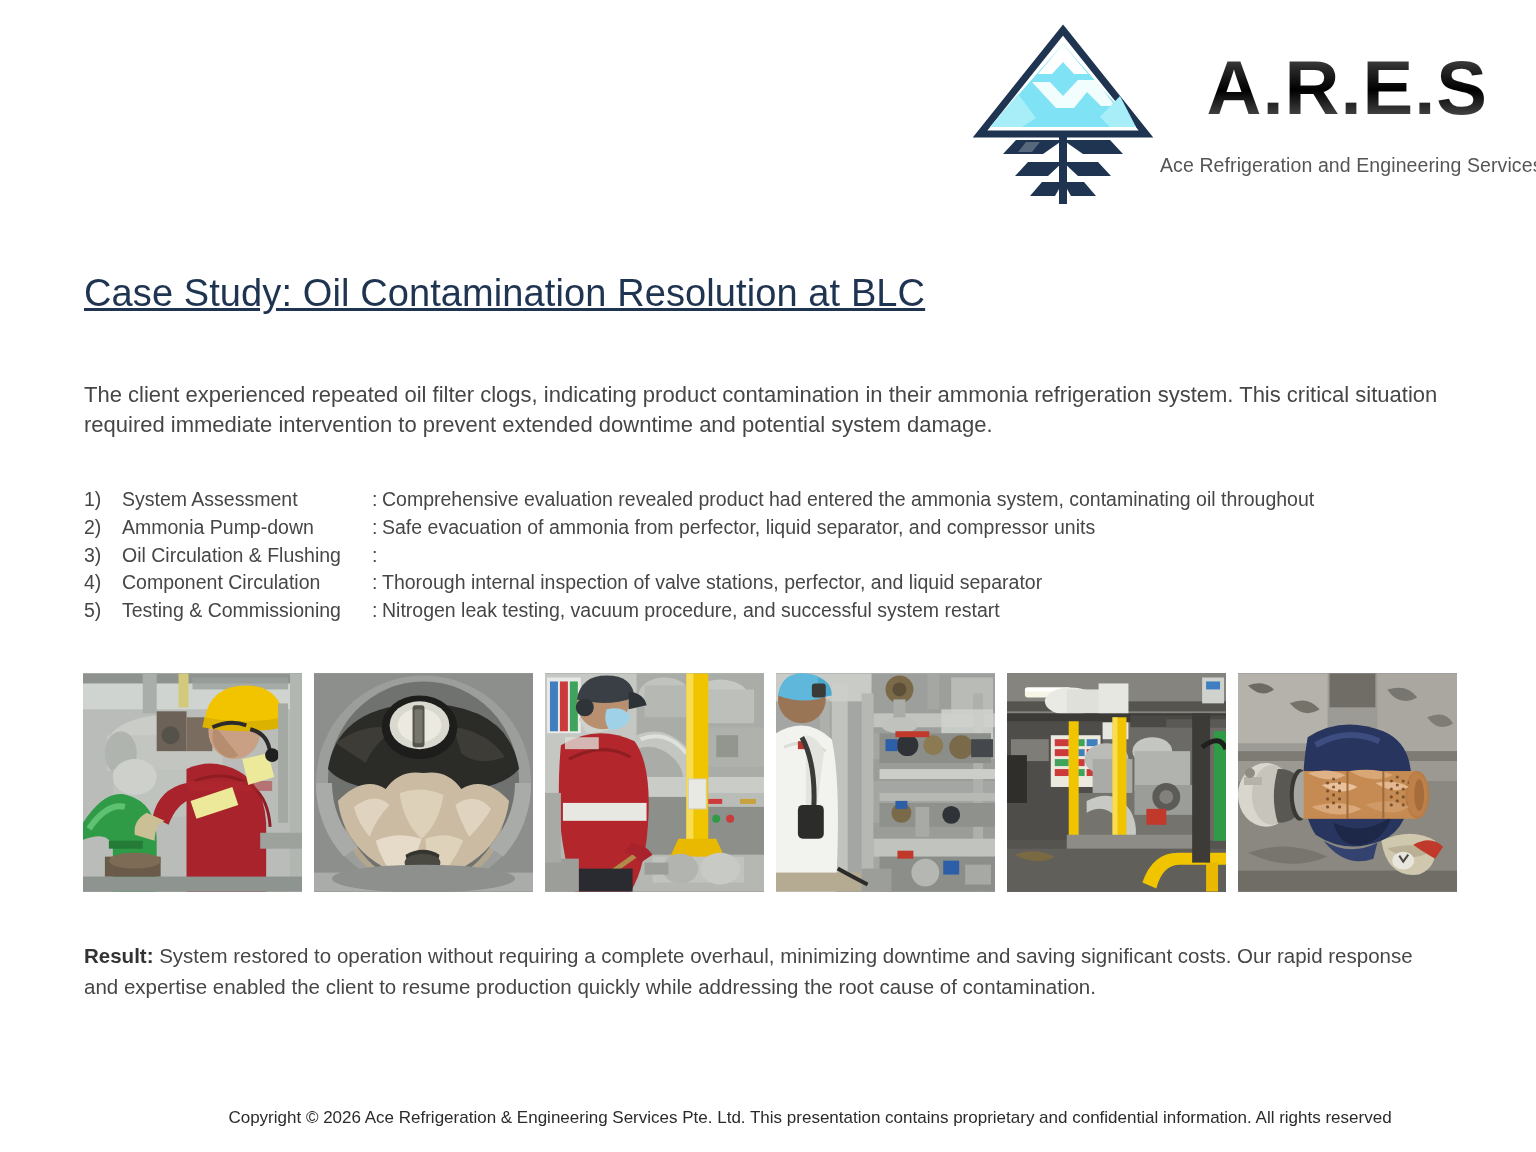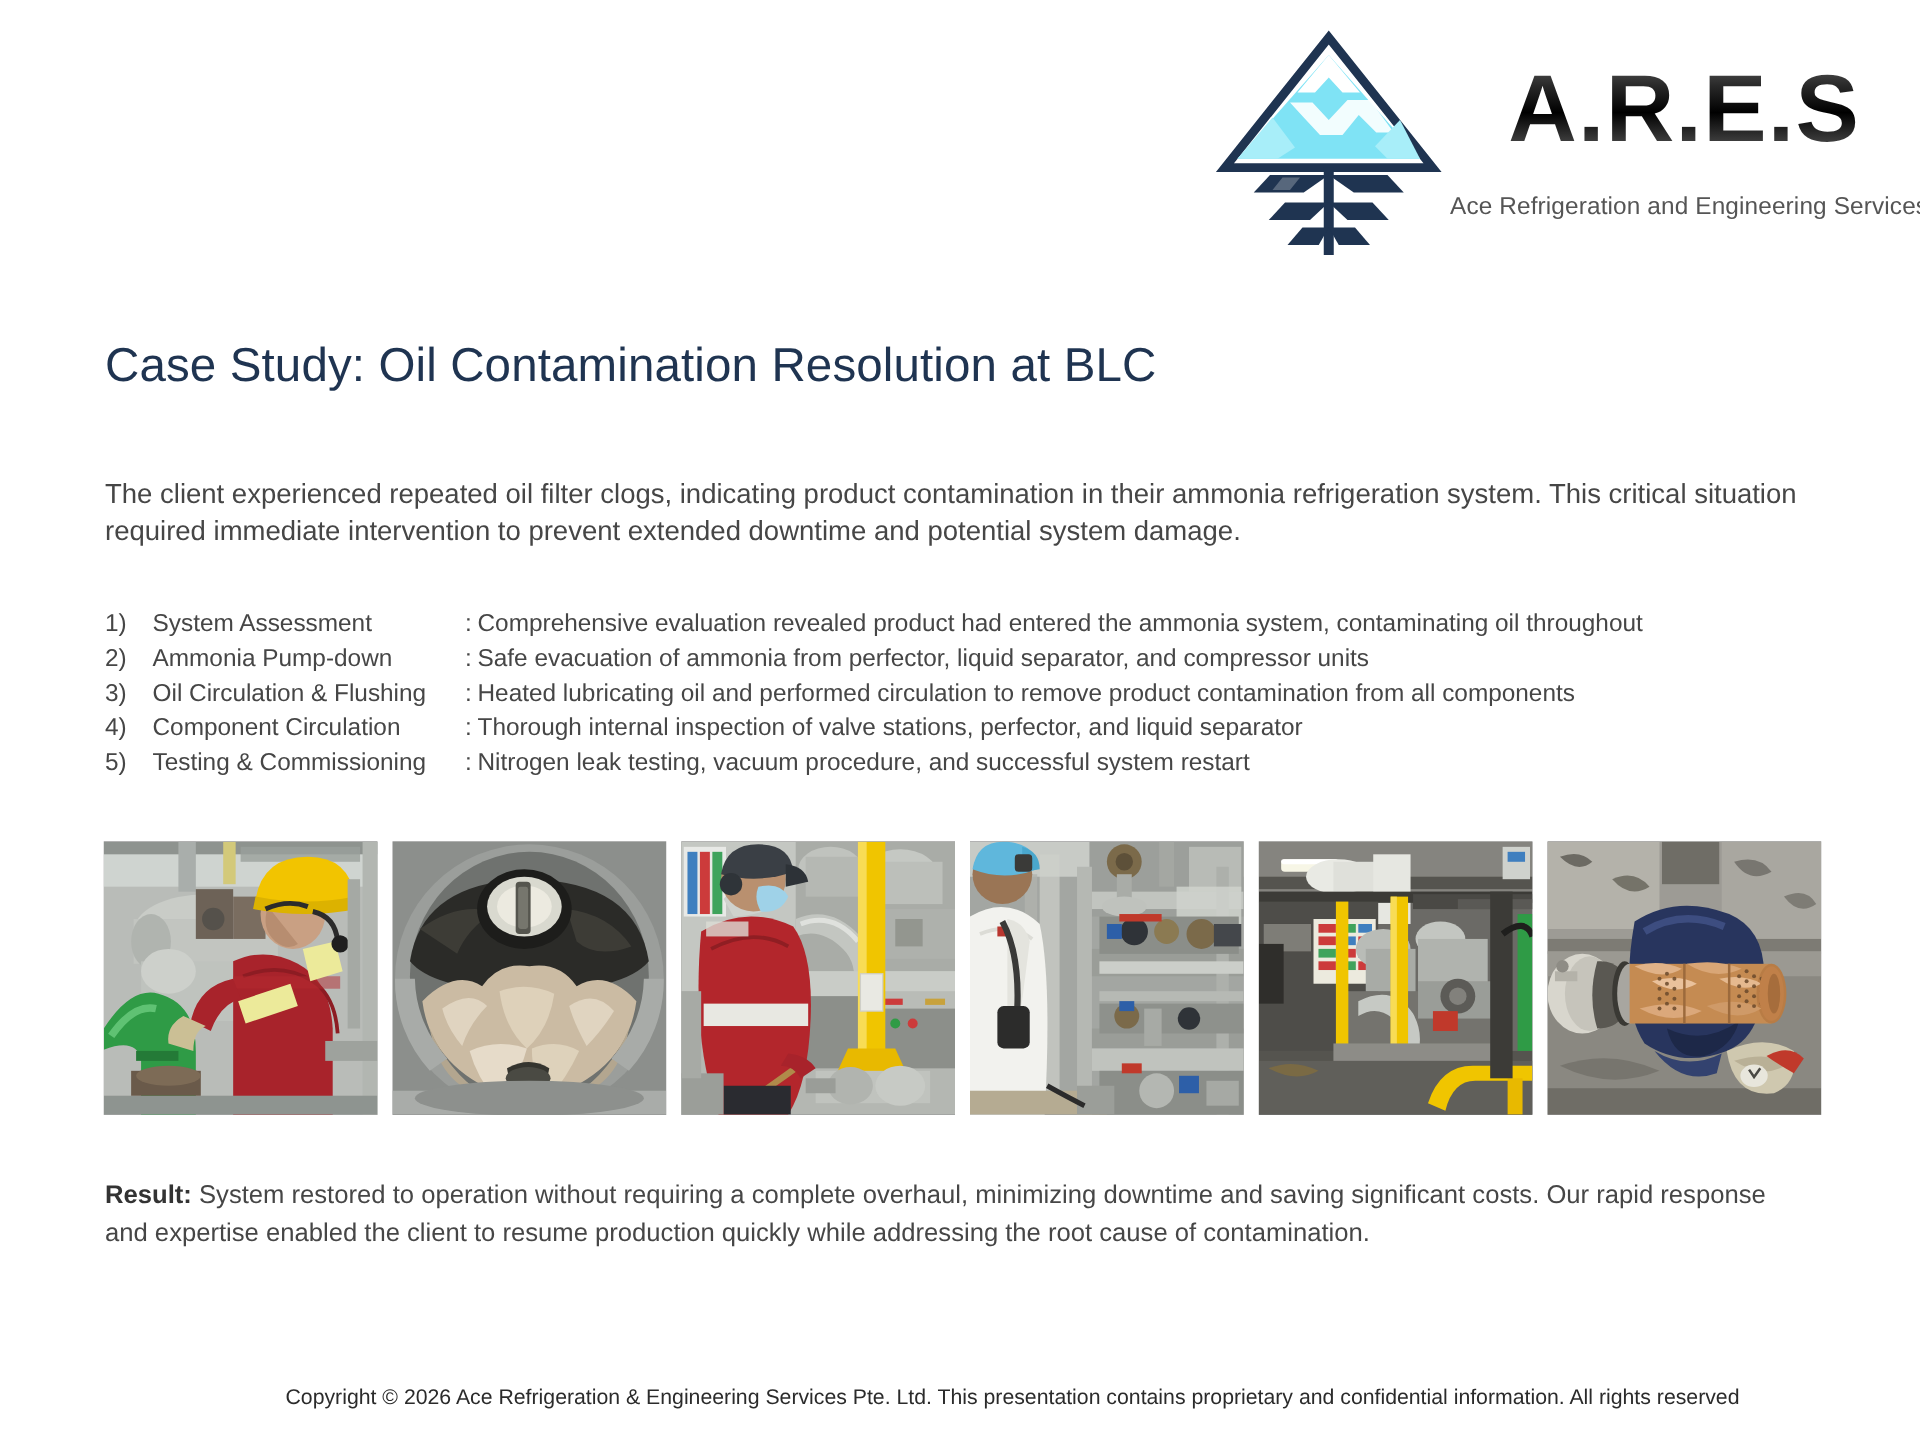--- a/index.html
+++ b/index.html
@@ -51,20 +51,21 @@
   
   .slide-title {
     position: absolute;
     left: 84px; top: 272px;
     width: 1200px;
     font-size: 38px;
     font-weight: 400;
     color: #1f3451;
     letter-spacing: 0.1px;
     white-space: nowrap;
+    text-decoration: underline;
   }
 
   
   .intro {
     position: absolute;
     left: 84px; top: 380px;
     width: 1372px;
     font-size: 22px;
     line-height: 30px;
     color: #464646;
@@ -169,21 +170,20 @@
   <div class="step-row">
     <span class="step-num">2)</span>
     <span class="step-label">Ammonia Pump-down</span>
     <span class="step-colon">:</span>
     <span class="step-desc">Safe evacuation of ammonia from perfector, liquid separator, and compressor units</span>
   </div>
   <div class="step-row">
     <span class="step-num">3)</span>
     <span class="step-label">Oil Circulation &amp; Flushing</span>
     <span class="step-colon">:</span>
-    <span class="step-desc">Heated lubricating oil and performed circulation to remove product contamination from all components</span>
   </div>
   <div class="step-row">
     <span class="step-num">4)</span>
     <span class="step-label">Component Circulation</span>
     <span class="step-colon">:</span>
     <span class="step-desc">Thorough internal inspection of valve stations, perfector,  and liquid separator</span>
   </div>
   <div class="step-row">
     <span class="step-num">5)</span>
     <span class="step-label">Testing &amp; Commissioning</span>

